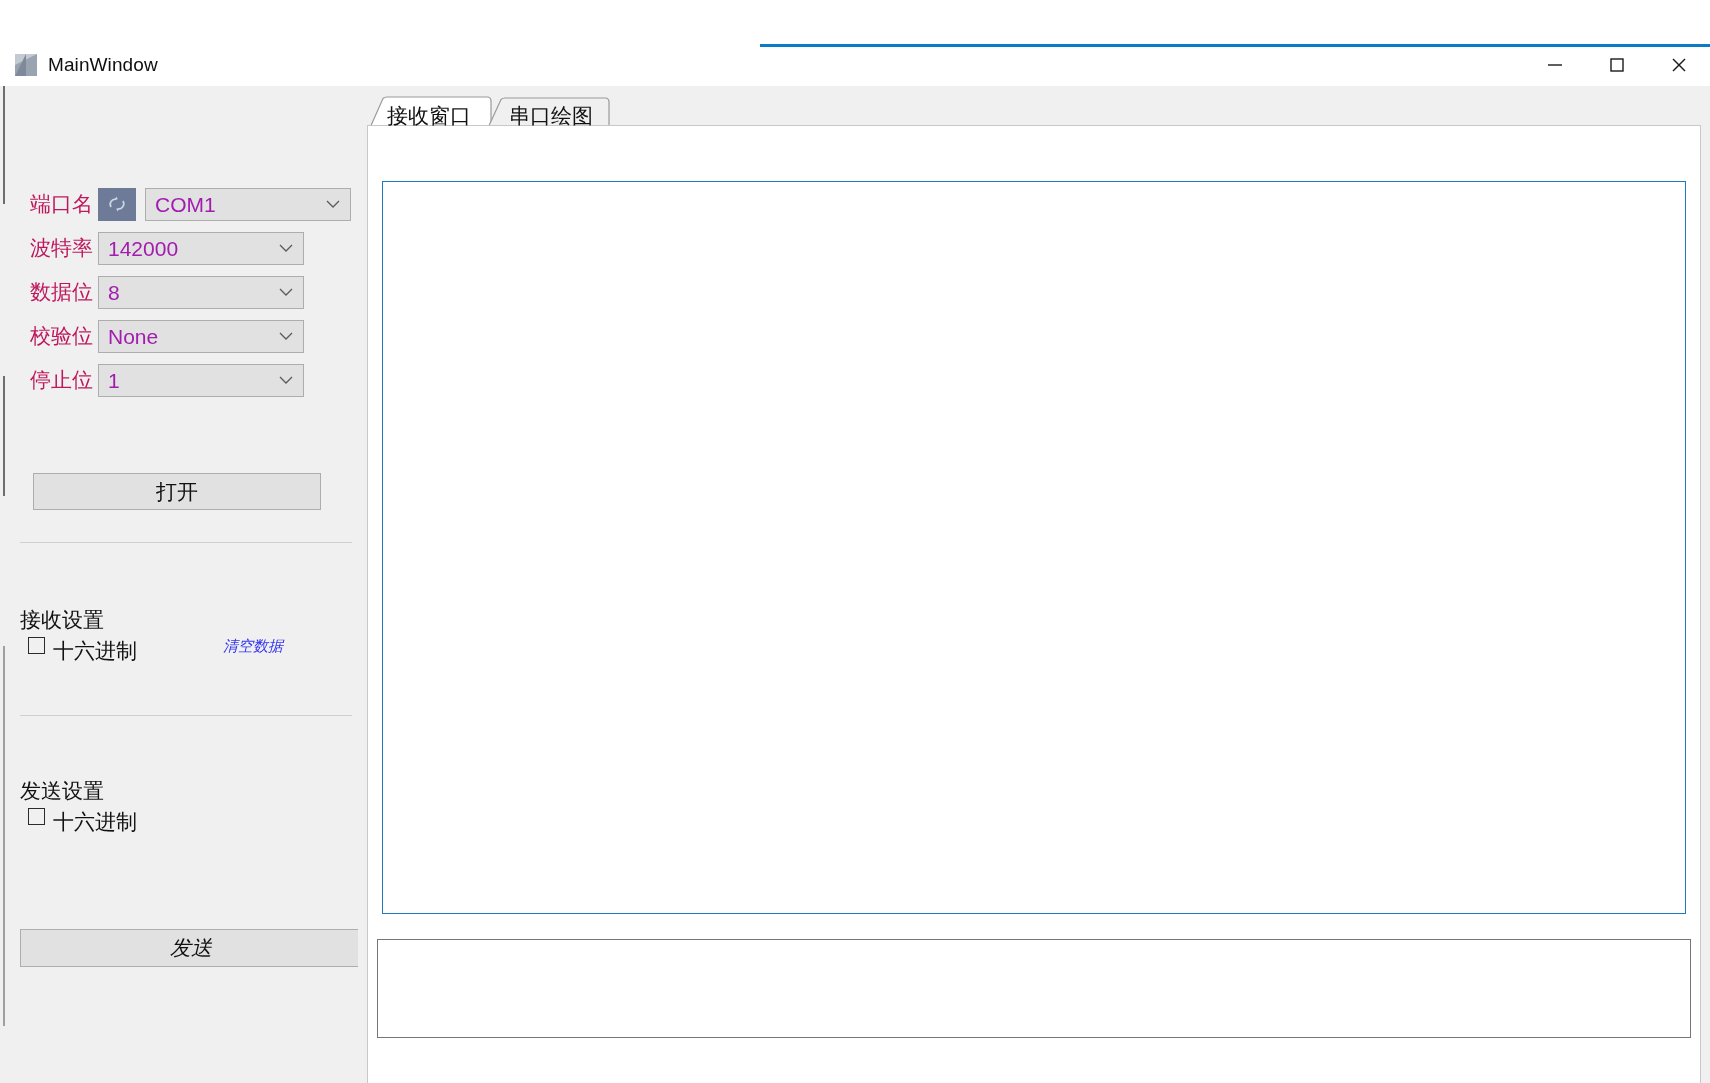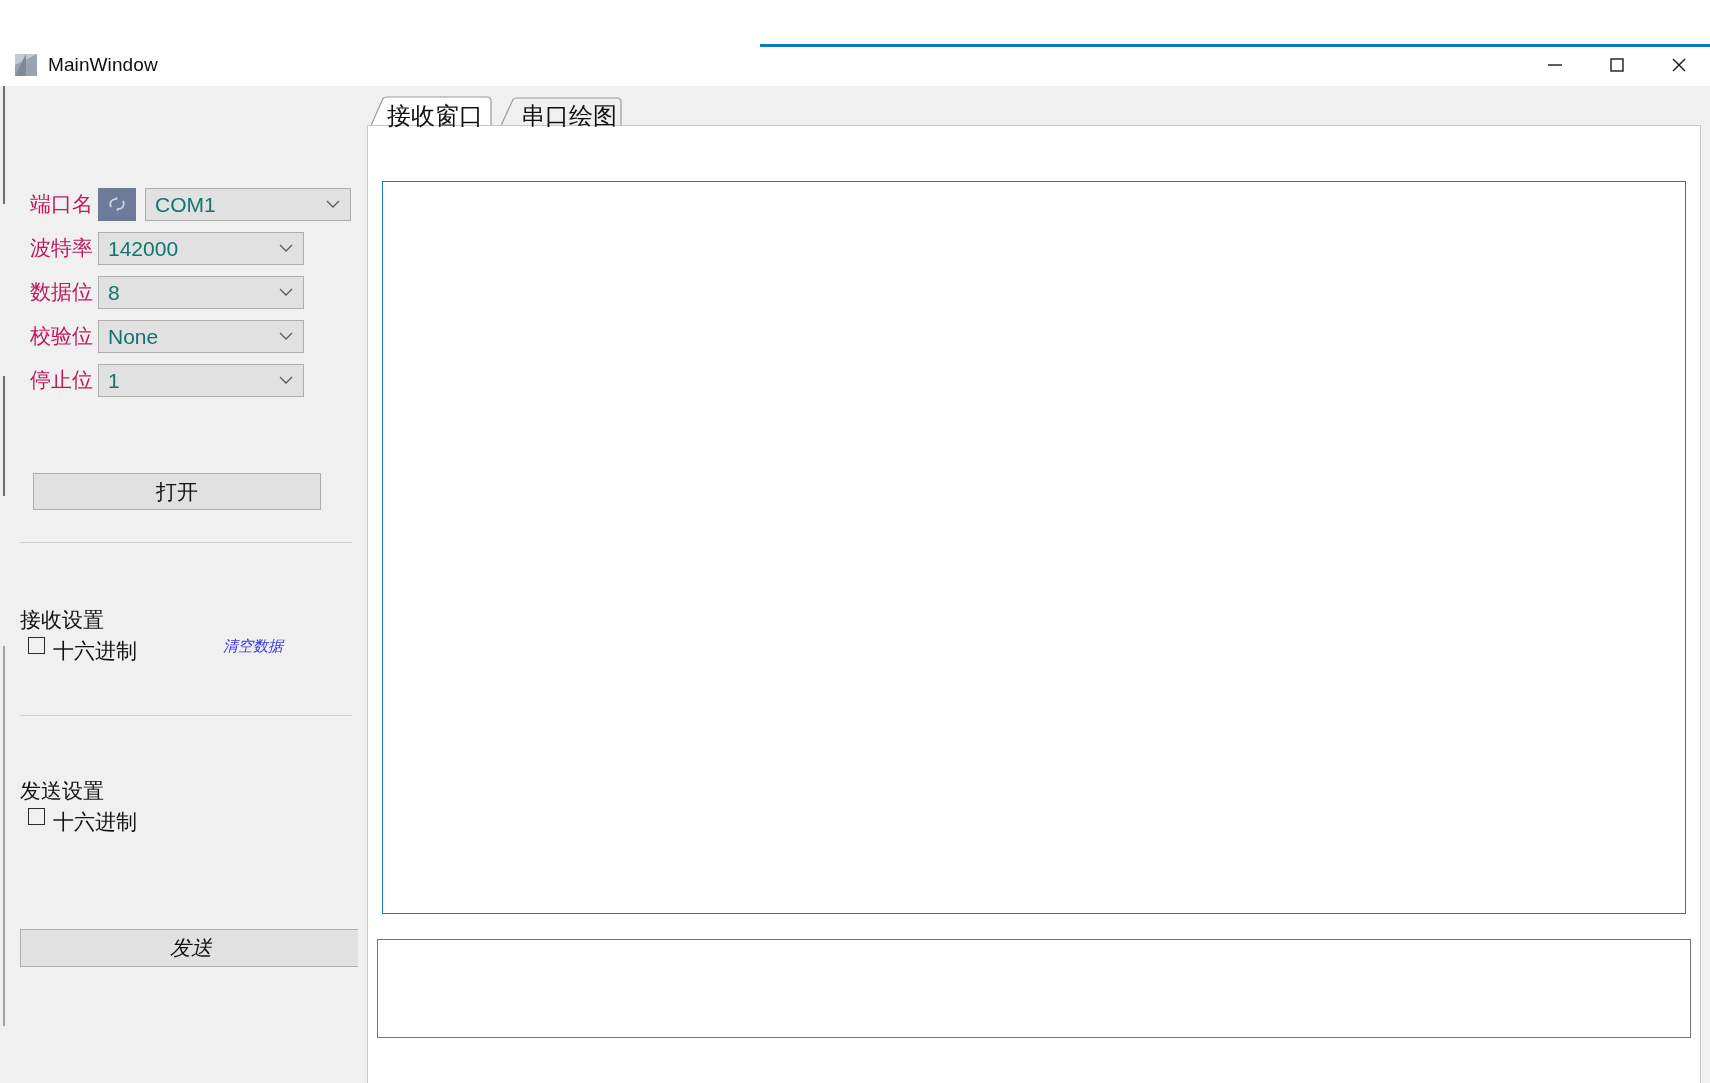--- a/index.html
+++ b/index.html
@@ -148,21 +148,21 @@
   }
   .refresh-btn svg { display: block; }
   .combo {
     height: 33px;
     background: #e1e1e1;
     border: 1px solid #adadad;
     display: flex;
     align-items: center;
     position: relative;
     font-size: 21px;
-    color: #0f766e;
+    color: #a21caf;
     padding-left: 9px;
     overflow: hidden;
   }
   .combo-wide { width: 206px; }
   .combo-full { width: 206px; }
   .combo .cval { white-space: nowrap; line-height: 1; }
   .combo .chev {
     position: absolute; right: 10px; top: 50%;
     transform: translateY(-50%);
   }
@@ -260,21 +260,21 @@
     height: 38px;
     display: flex;
     align-items: flex-end;
   }
   .tab {
     position: relative;
     height: 34px;
     display: flex;
     align-items: center;
     padding: 5px 8px 0 20px;
-    font-size: 24px;
+    font-size: 21px;
     color: #111;
     white-space: nowrap;
     margin-right: -8px;
   }
   .tab .tab-shape {
     position: absolute;
     left: 0; top: 0; right: 0; bottom: -1px;
     z-index: 0;
   }
   .tab .tab-label {

